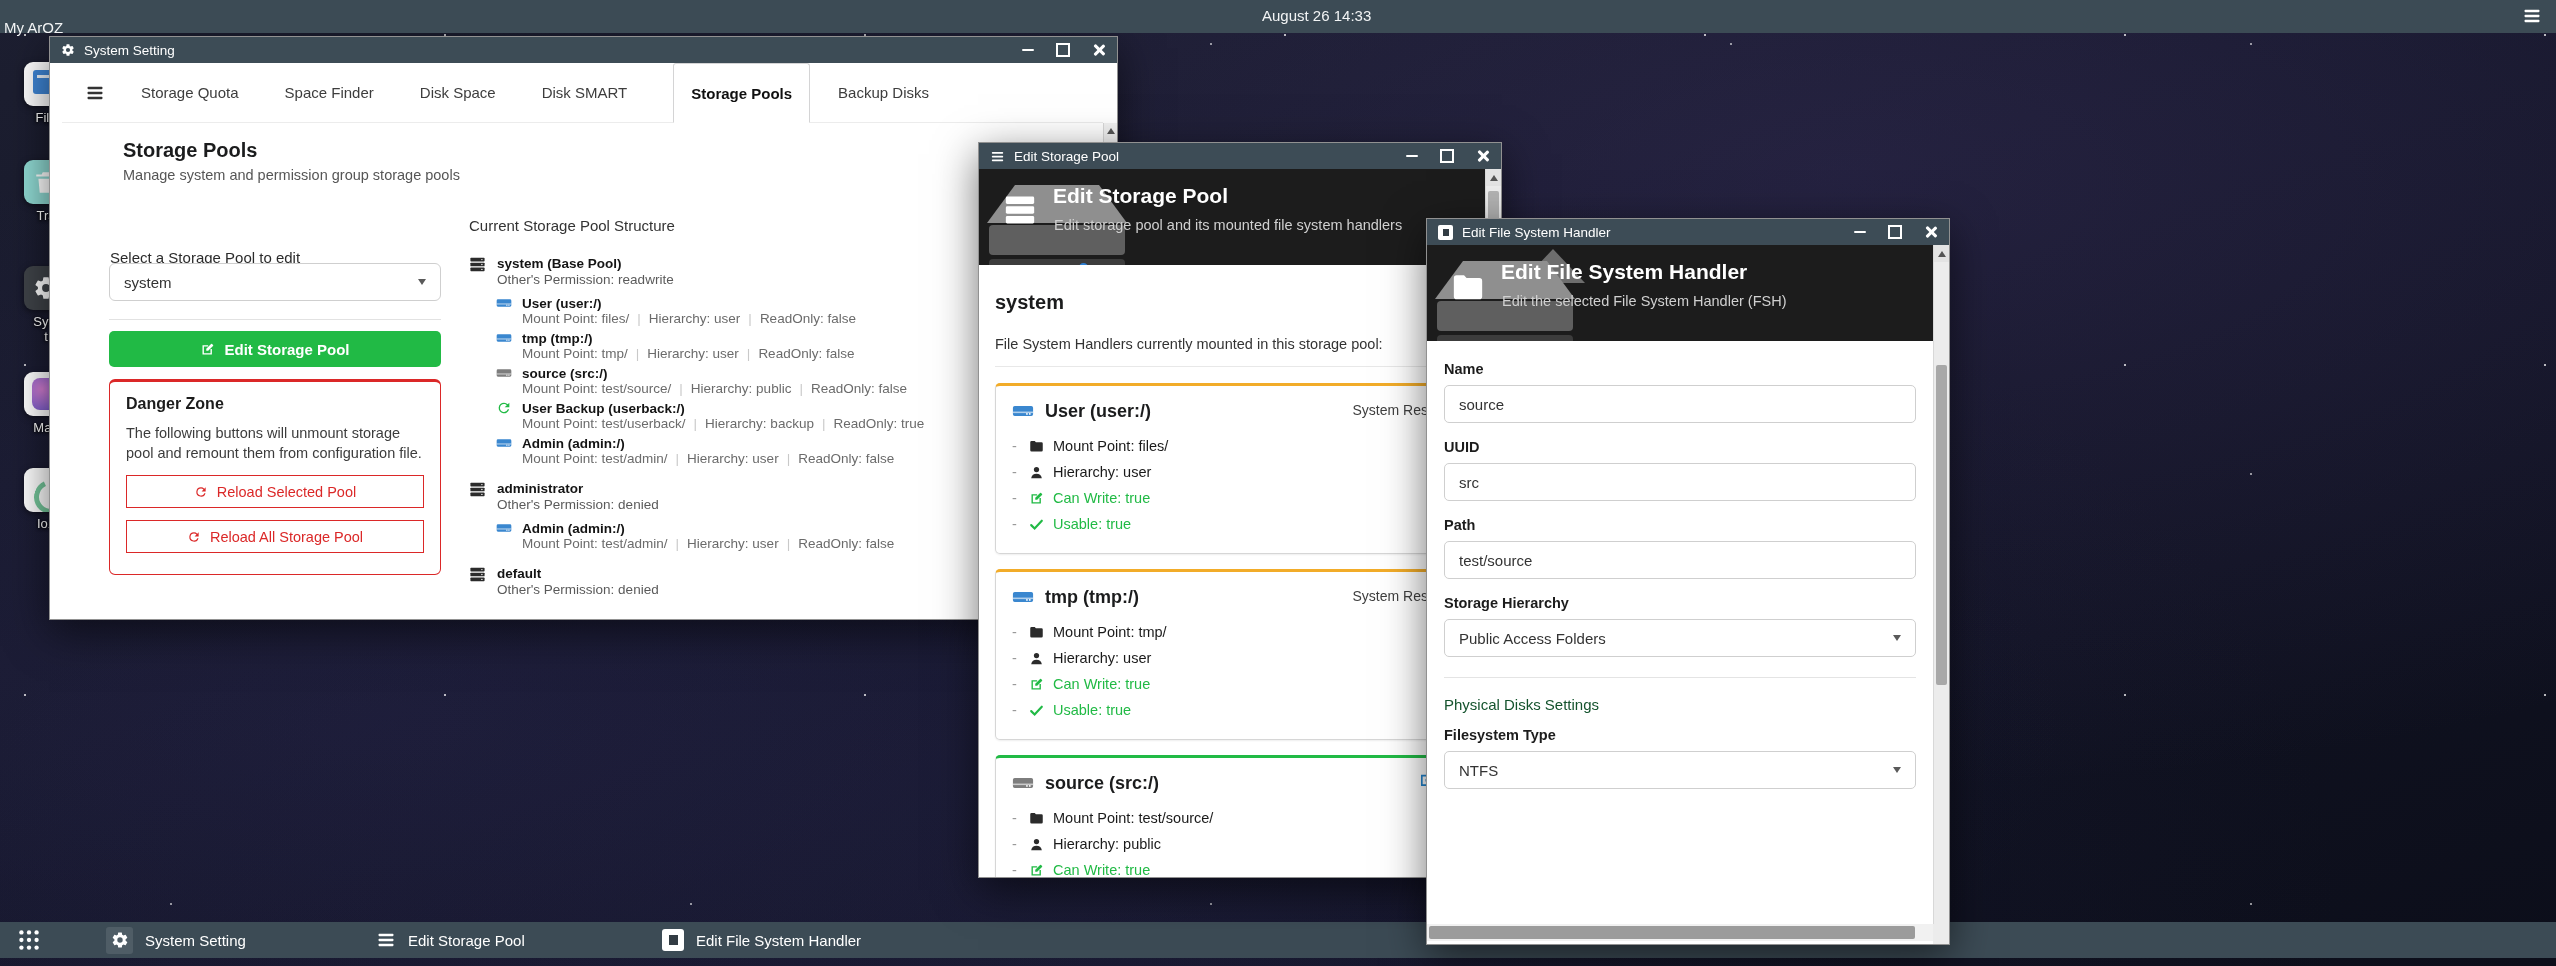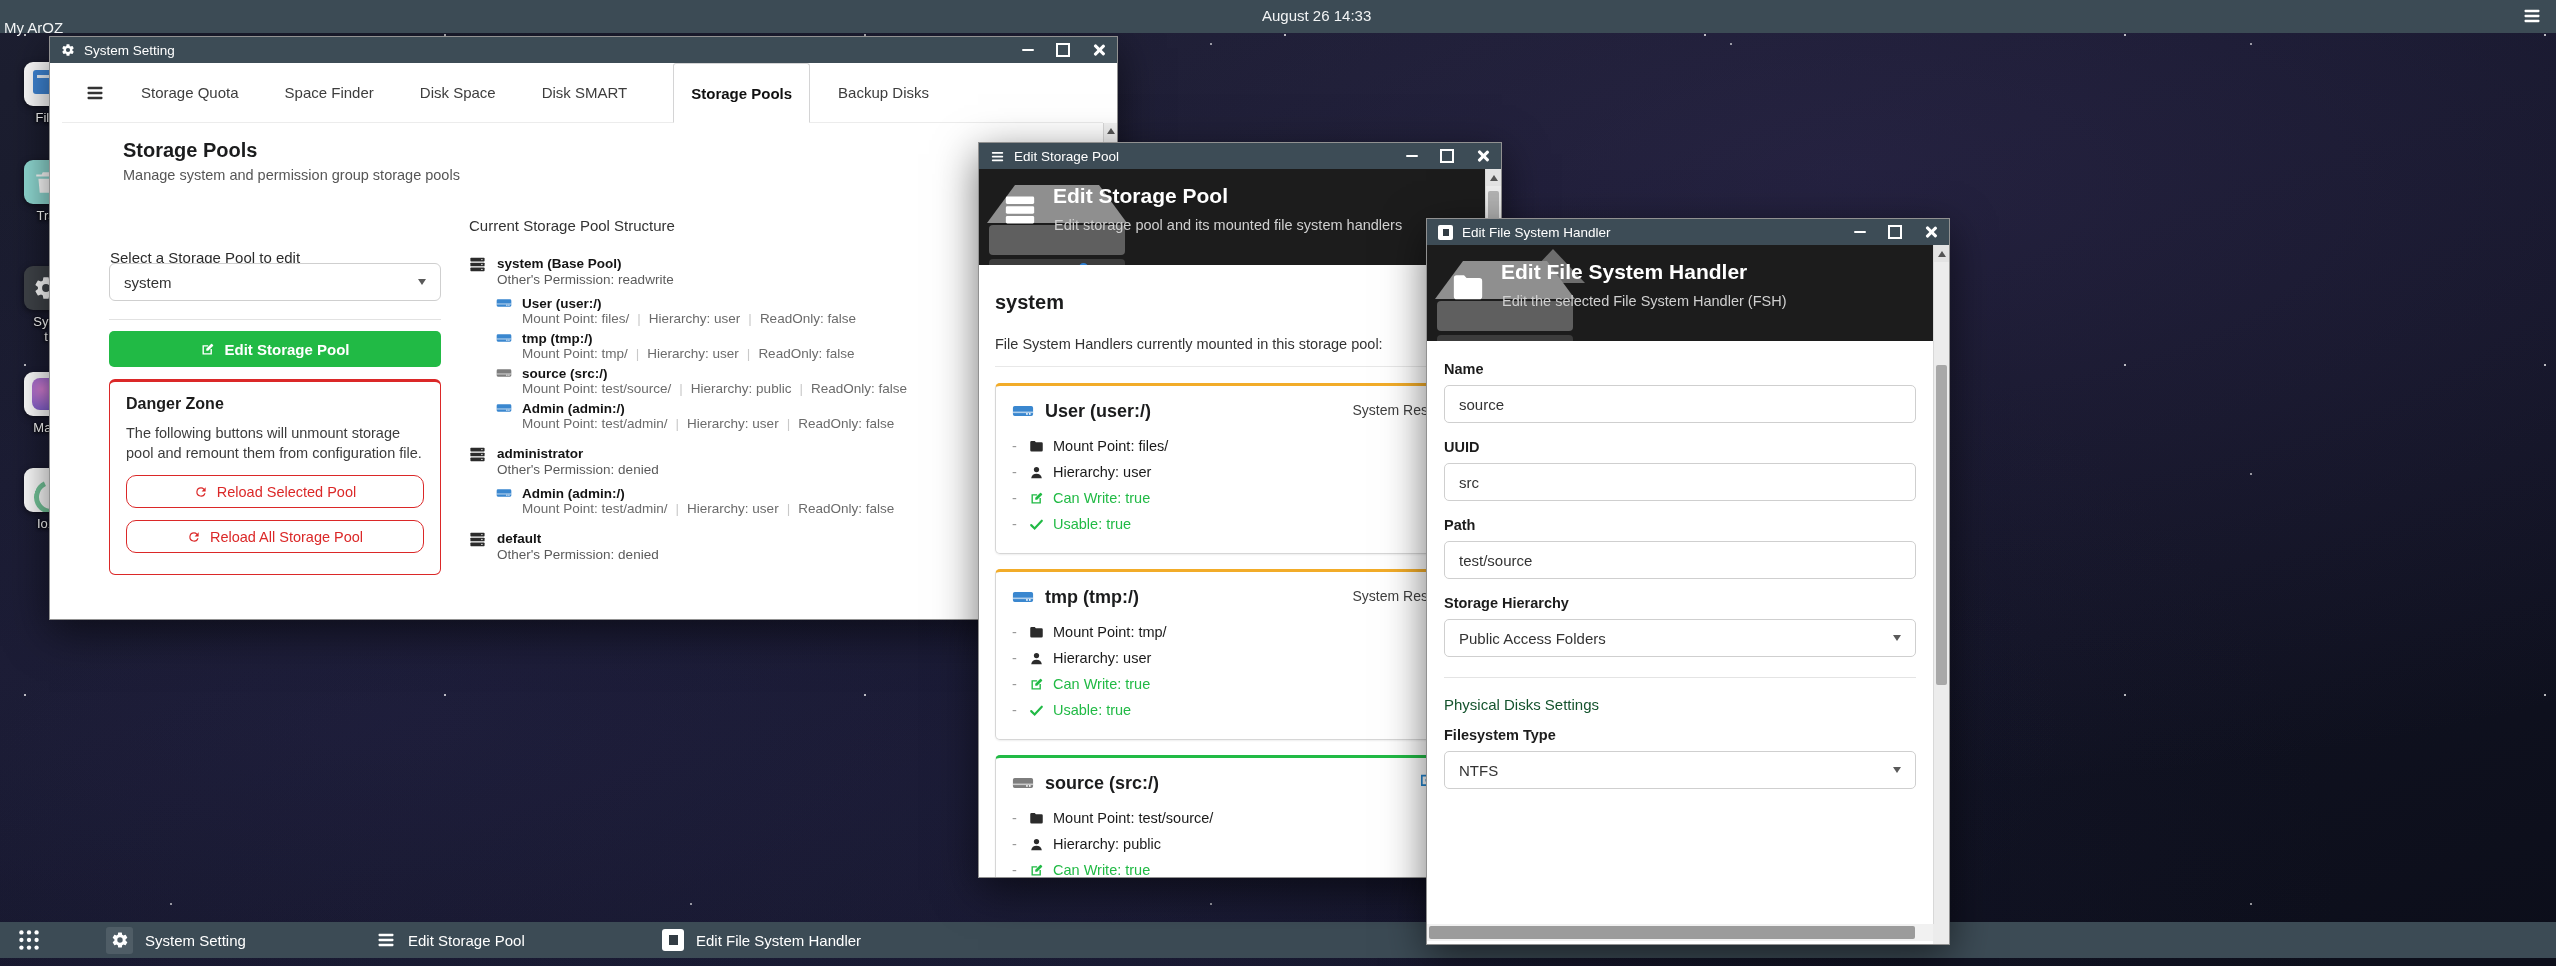--- a/index.html
+++ b/index.html
@@ -86,21 +86,21 @@
   .ss-scroll .up{height:15px;background:#f2f2f2;}
   .page-title{position:absolute;left:73px;top:16px;font-size:20px;font-weight:bold;color:#1b1c1d;}
   .page-sub{position:absolute;left:73px;top:44px;font-size:14.5px;color:#555;}
   .sel-label{position:absolute;left:60px;top:126px;font-size:15px;color:#2b2b2b;}
   .selectbox{position:absolute;left:59px;top:140px;width:332px;height:38px;border:1px solid #cfcfcf;border-radius:6px;background:#fff;display:flex;align-items:center;justify-content:space-between;padding:0 14px;box-sizing:border-box;font-size:15px;color:#333;}
   .divider{position:absolute;left:59px;top:196px;width:332px;border-top:1px solid #e2e2e2;}
   .btn-green{position:absolute;left:59px;top:208px;width:332px;height:36px;background:#21ba45;color:#fff;border-radius:5px;display:flex;align-items:center;justify-content:center;gap:9px;font-size:15px;font-weight:bold;}
   .danger{position:absolute;left:59px;top:256px;width:332px;height:196px;border:1px solid #db2828;border-top:3px solid #db2828;border-radius:6px;box-sizing:border-box;padding:13px 16px;}
   .danger h3{margin:0 0 10px 0;font-size:16px;color:#1c1c1c;}
   .danger p{margin:0;font-size:14.5px;color:#3c3c3c;line-height:20px;}
-  .btn-red{height:31px;border:1px solid #db2828;border-radius:10px;color:#db2828;background:#fff;display:flex;align-items:center;justify-content:center;gap:9px;font-size:14.5px;margin-top:12px;}
+  .btn-red{height:31px;border:1px solid #db2828;border-radius:0;color:#db2828;background:#fff;display:flex;align-items:center;justify-content:center;gap:9px;font-size:14.5px;margin-top:12px;}
 
   .tree{position:absolute;left:419px;top:94px;width:540px;}
   .tree-title{font-size:15px;color:#333;margin-bottom:22px;}
   .pool{margin-bottom:15px;}
   .pool-head{display:flex;gap:11px;}
   .pool-name{font-size:13.5px;font-weight:bold;color:#141414;line-height:16px;}
   .pool-perm{font-size:13.5px;color:#5a5a5a;line-height:16px;}
   .children{margin-left:27px;margin-top:7px;}
   .child{margin-bottom:4px;}
   .child-head{display:flex;align-items:center;gap:10px;}
@@ -348,20 +348,29 @@
               <div class="child-head">
                   <svg class="ic i16 c-gray">
                     <use href="#hd"></use>
                   </svg>
                   <span class="child-name">source (src:/)</span>
                 </div>
               <div class="child-meta"><span>Mount Point: test/source/</span><span class="sep"></span><span>Hierarchy: public</span><span class="sep"></span><span>ReadOnly: false</span></div>
             </div>
             <div class="child">
               <div class="child-head">
+                  <svg class="ic i16 c-green">
+                    <use href="#rf"></use>
+                  </svg>
+                  <span class="child-name">User Backup (userback:/)</span>
+                </div>
+              <div class="child-meta"><span>Mount Point: test/userback/</span><span class="sep"></span><span>Hierarchy: backup</span><span class="sep"></span><span>ReadOnly: true</span></div>
+            </div>
+            <div class="child">
+              <div class="child-head">
                   <svg class="ic i16 c-blue">
                     <use href="#hd"></use>
                   </svg>
                   <span class="child-name">Admin (admin:/)</span>
                 </div>
               <div class="child-meta"><span>Mount Point: test/admin/</span><span class="sep"></span><span>Hierarchy: user</span><span class="sep"></span><span>ReadOnly: false</span></div>
             </div>
           </div>
         </div>
 

